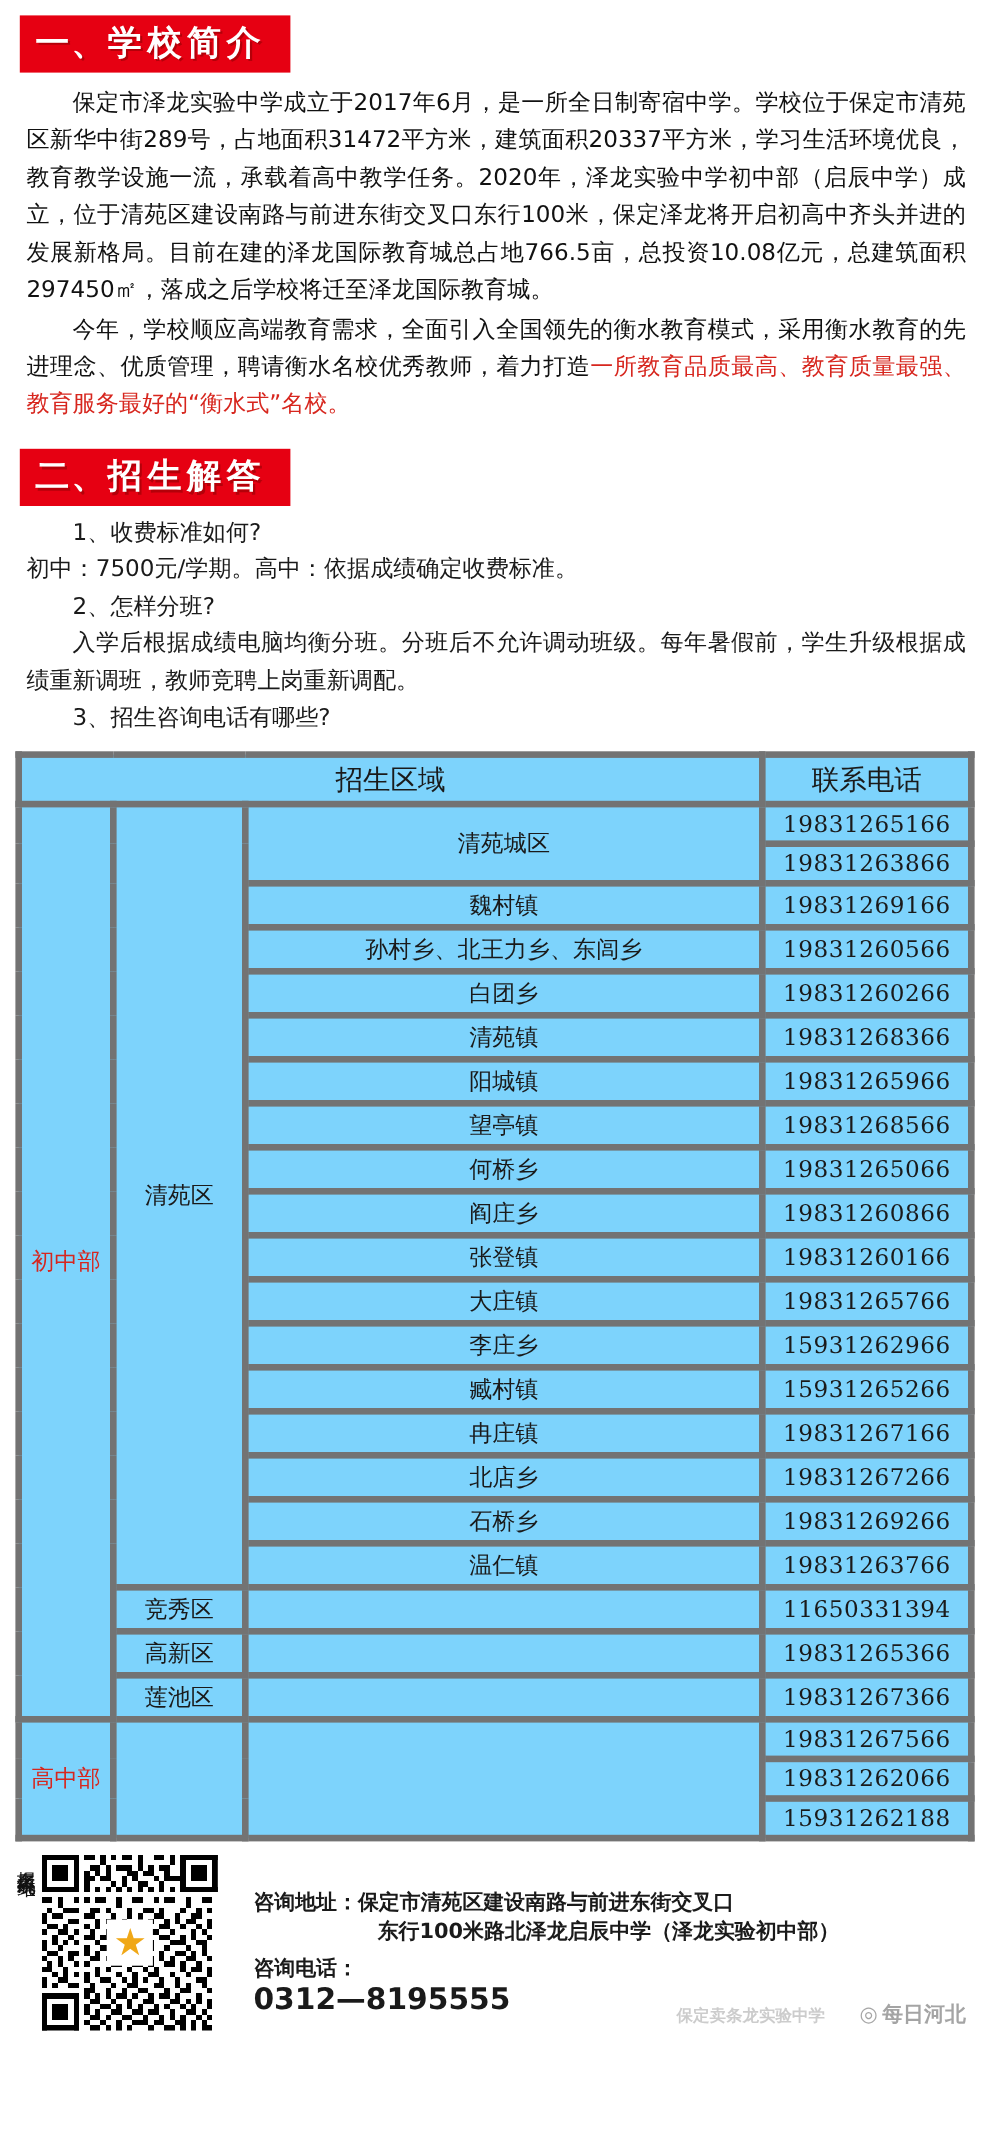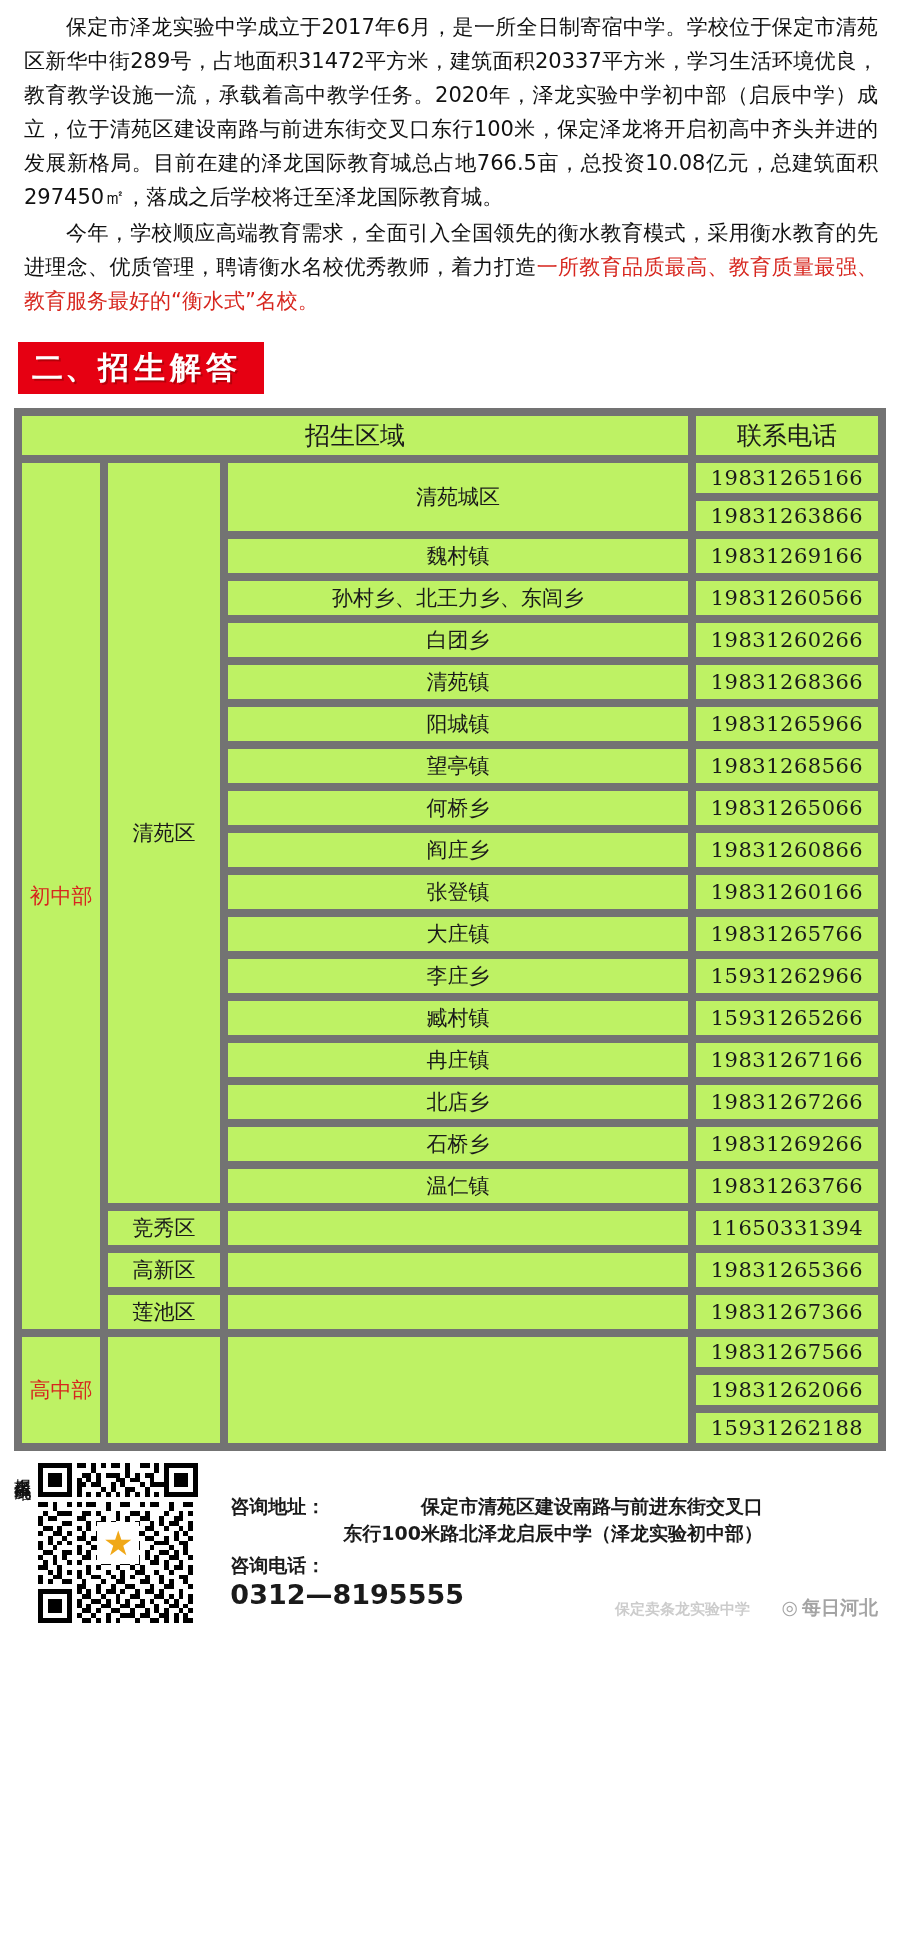--- a/index.html
+++ b/index.html
@@ -54,28 +54,28 @@
 
   
   .table-wrap { padding: 14px 14px 0 14px; }
   table.reg {
     width:100%;
     border-collapse:collapse;
     table-layout:fixed;
     font-family:"DejaVu Serif","Liberation Serif",serif;
   }
   table.reg td, table.reg th {
-    border:8px solid #737373;
+    border:6px solid #737373;
     text-align:center;
     vertical-align:middle;
     font-size:21px;
     font-weight:normal;
     padding:3px 2px;
     height:30px;
-    background:#bef264;
+    background:#7dd3fc;
   }
   table.reg th.hdr { font-size:25px; height:44px; }
   .col-dept { width:86px; }
   .col-dist { width:120px; }
   .col-town { width:auto; }
   .col-tel  { width:190px; }
   td.dept {
     color:#d7261e;
     font-weight:bold;
     font-size:25px;
@@ -112,21 +112,21 @@
     background:#fff;
     display:flex; align-items:center; justify-content:center;
   }
   .star-glyph { font-size:34px; line-height:1; color:#f0a818; }
 
   .contact {
     padding-left:22px;
     padding-top:30px;
     font-family:"DejaVu Sans","Liberation Sans",sans-serif;
   }
-  .contact-row { display:flex; align-items:baseline; font-size:19px; font-weight:bold; line-height:1.42;justify-content:space-between; }
+  .contact-row { display:flex; align-items:baseline; font-size:19px; font-weight:bold; line-height:1.42; }
   .contact-row .lbl { white-space:nowrap; }
   .contact-row .val { }
   .contact-l2 { padding-left:113px; font-size:19px; font-weight:bold; line-height:1.42; }
   .phone-row { display:flex; align-items:baseline; margin-top:6px;flex-direction:column; }
   .phone-num { font-size:27px; font-weight:bold; letter-spacing:0px; font-family:"DejaVu Sans","Liberation Sans",sans-serif; }
 
   
   .wm {
     position:absolute;
     color:rgba(120,120,120,.38);
@@ -137,32 +137,44 @@
   }
   .wm-1 { right:150px; bottom:12px; font-size:15px; }
   .wm-2 { right:22px;  bottom:10px; font-size:19px; color:rgba(90,90,90,.55); }
   .wm-icon { display:inline-block; margin-right:4px; }
 </style>
 </head>
 <body>
 
 <div class="page">
 
+  <div class="banner-wrap">
+    <div class="banner">
+      <span class="num">一、</span><span>学校简介</span>
+    </div>
+  </div>
 
   <div class="body-text">
     <p>保定市泽龙实验中学成立于2017年6月，是一所全日制寄宿中学。学校位于保定市清苑区新华中街289号，占地面积31472平方米，建筑面积20337平方米，学习生活环境优良，教育教学设施一流，承载着高中教学任务。2020年，泽龙实验中学初中部（启辰中学）成立，位于清苑区建设南路与前进东街交叉口东行100米，保定泽龙将开启初高中齐头并进的发展新格局。目前在建的泽龙国际教育城总占地766.5亩，总投资10.08亿元，总建筑面积297450㎡，落成之后学校将迁至泽龙国际教育城。</p>
     <p><span>今年，学校顺应高端教育需求，全面引入全国领先的衡水教育模式，采用衡水教育的先进理念、优质管理，聘请衡水名校优秀教师，着力打造</span><span class="hl-red">一所教育品质最高、教育质量最强、教育服务最好的“衡水式”名校。</span></p>
   </div>
 
   <div class="banner-wrap" style="padding-top:22px;">
     <div class="banner">
       <span class="num">二、</span><span>招生解答</span>
     </div>
   </div>
 
+  <div class="qa">
+    <p class="q">1、收费标准如何?</p>
+    <p class="a">初中：7500元/学期。高中：依据成绩确定收费标准。</p>
+    <p class="q">2、怎样分班?</p>
+    <p class="a indent">入学后根据成绩电脑均衡分班。分班后不允许调动班级。每年暑假前，学生升级根据成绩重新调班，教师竞聘上岗重新调配。</p>
+    <p class="q">3、招生咨询电话有哪些?</p>
+  </div>
 
   <div class="table-wrap">
     <table class="reg">
       <colgroup>
         <col class="col-dept">
           <col class="col-dist">
           <col class="col-town">
           <col class="col-tel">
       </colgroup>
       <thead>

